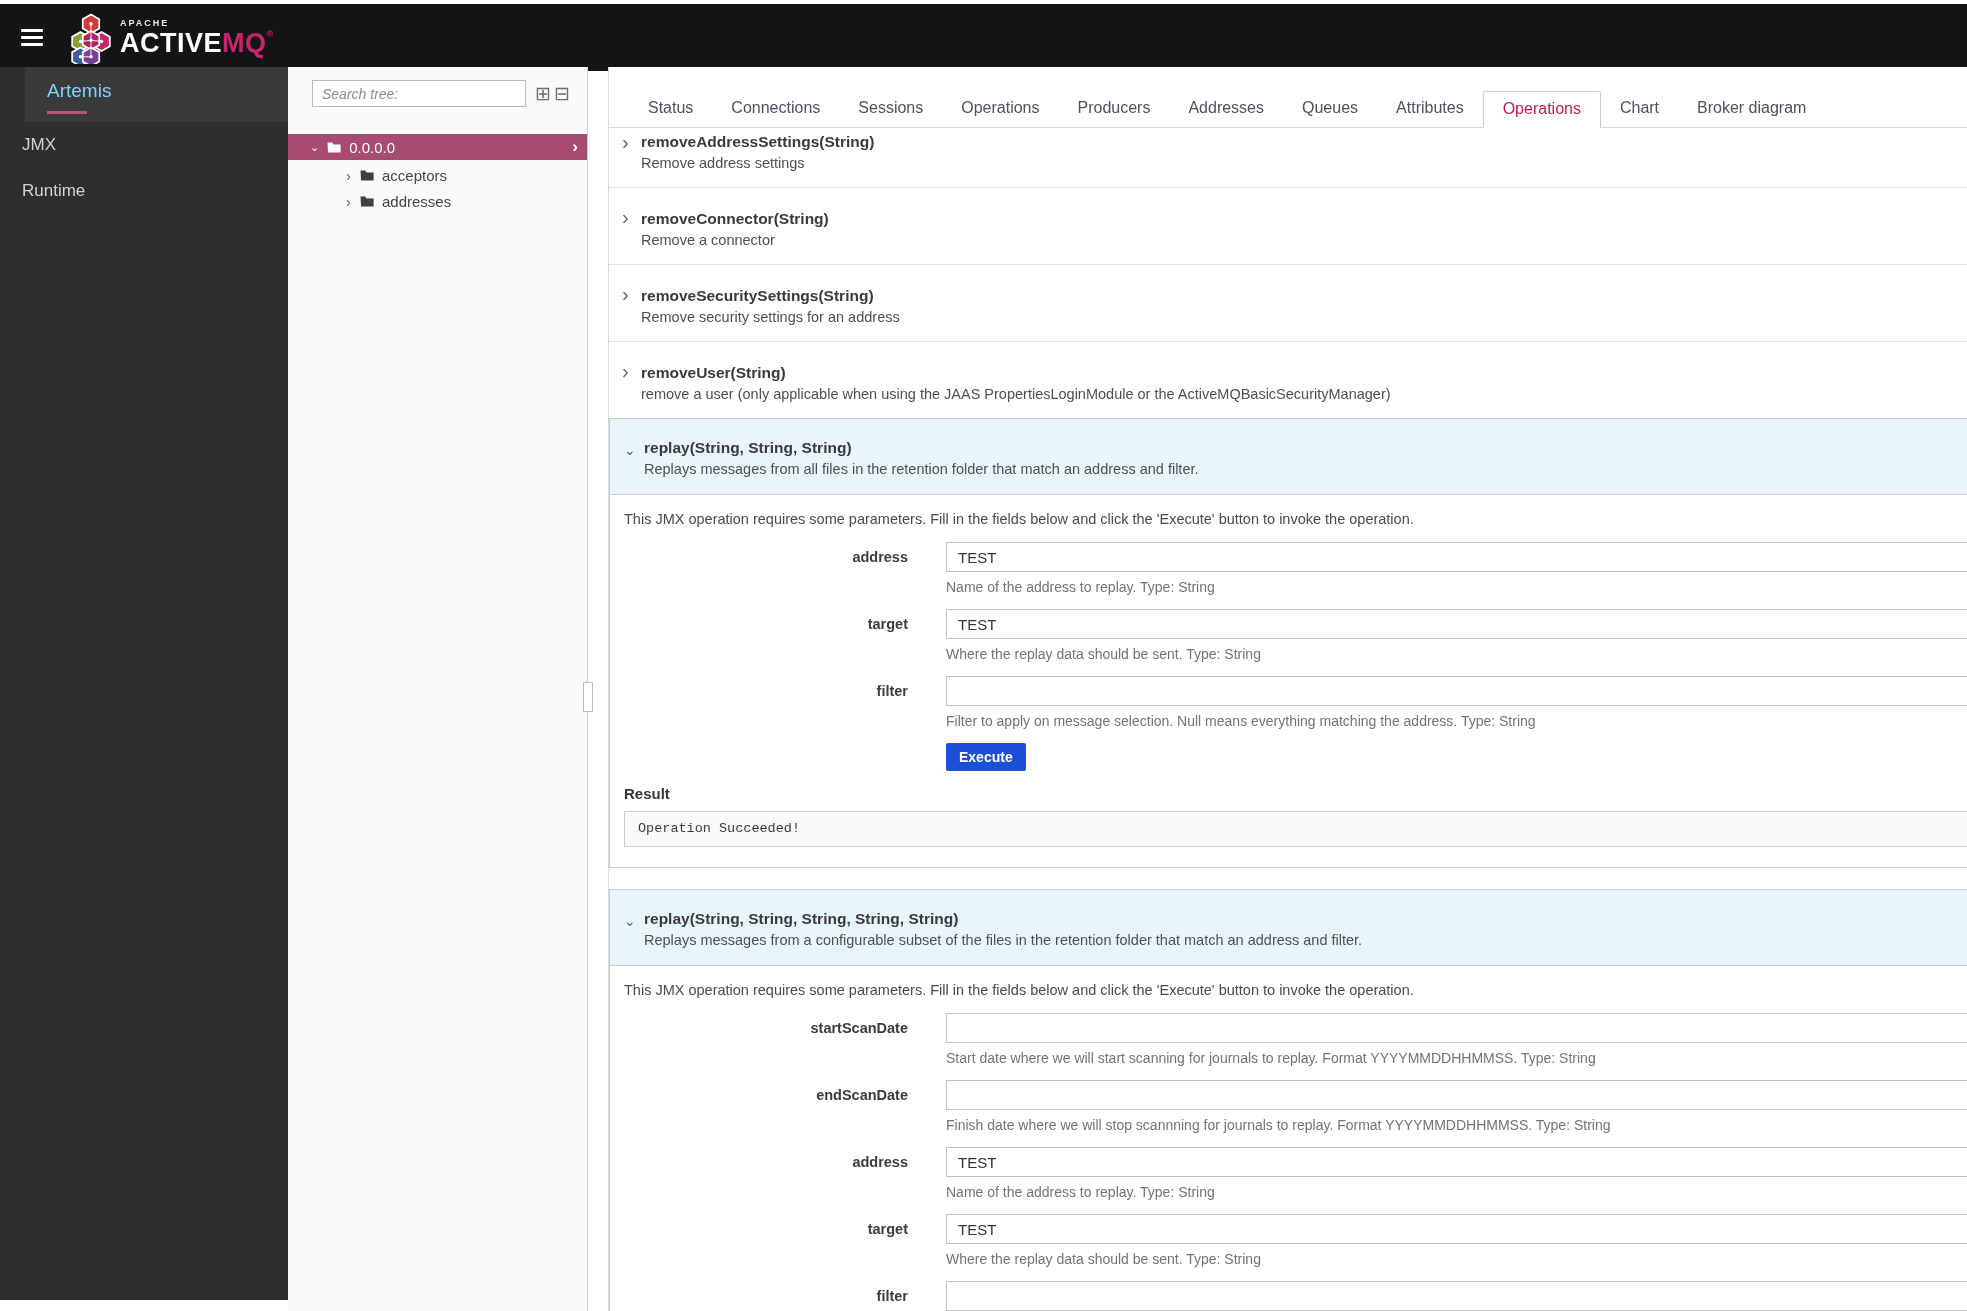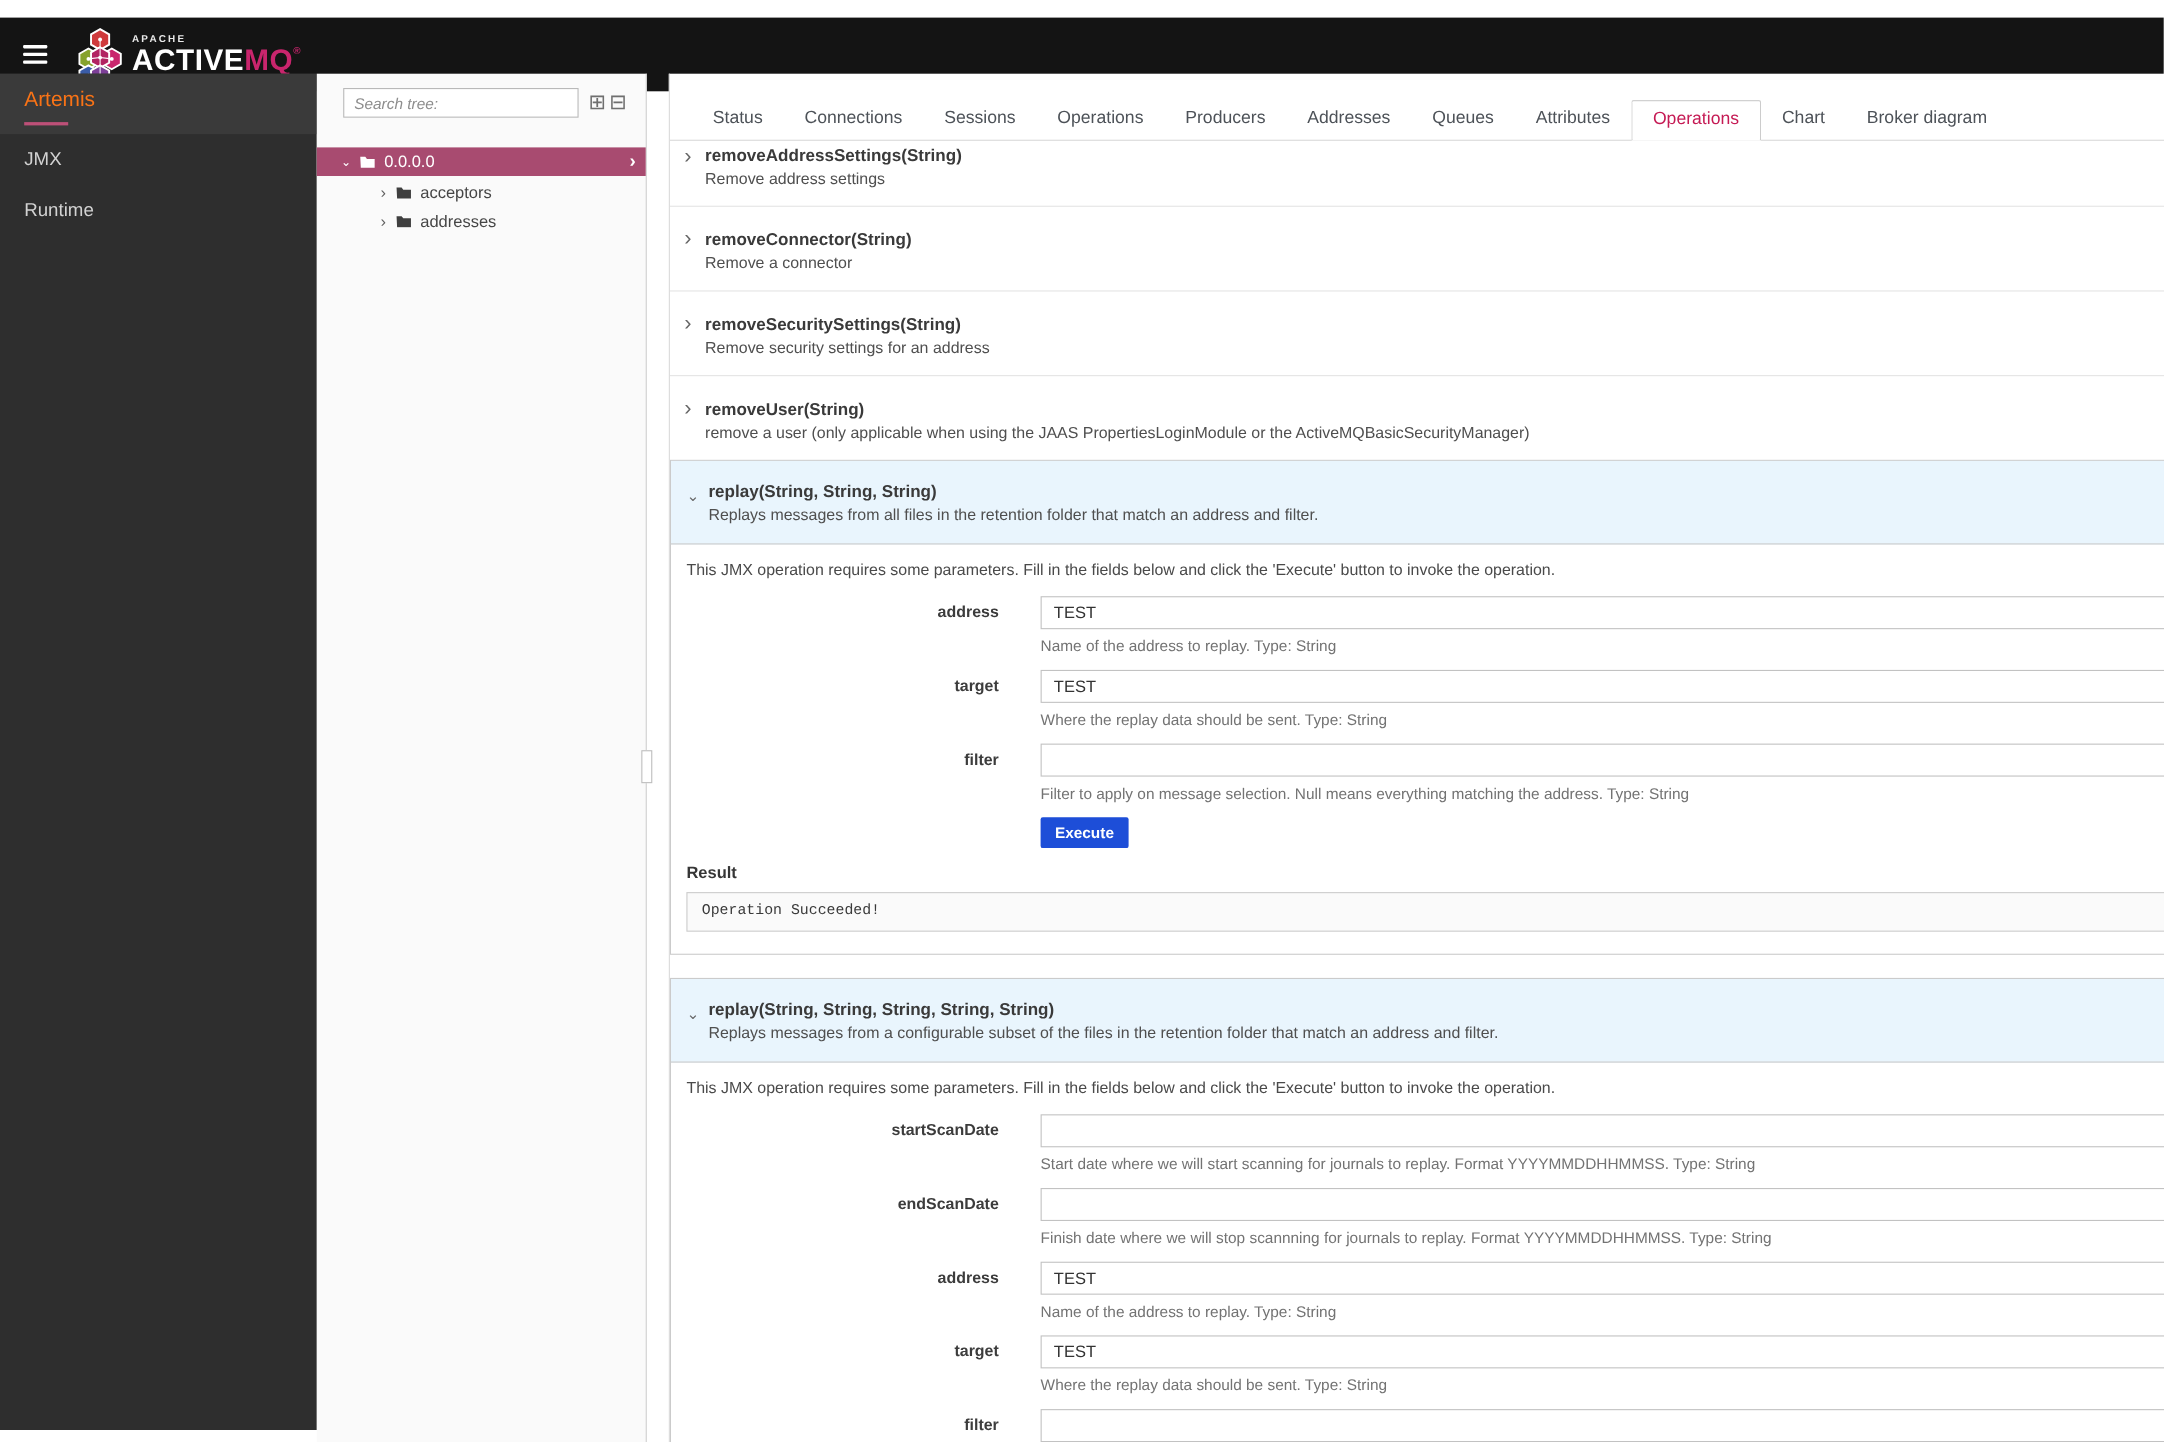--- a/index.html
+++ b/index.html
@@ -1,36 +1,36 @@
 <!DOCTYPE html>
 <html><head>
 <meta charset="utf-8">
 <style>
   * { margin:0; padding:0; box-sizing:border-box; }
   html,body { width:1967px; height:1311px; overflow:hidden; background:#fff;
     font-family:"Liberation Sans","DejaVu Sans",sans-serif; }
 
   
-  .topbar { position:absolute; left:0; top:16px; width:100%; height:67px; background:#141414;
+  .topbar { position:absolute; left:0; top:4px; width:100%; height:67px; background:#141414;
     display:flex; align-items:center; }
   .hamburger { margin-left:21px; width:22px; cursor:pointer; }
   .hamburger span { display:block; width:22px; height:3px; background:#fff; border-radius:1px; margin:4px 0; }
   .brand { display:flex; align-items:center; margin-left:28px; }
   .brand svg { display:block; }
   .brand-text { margin-left:9px; line-height:1; }
   .brand-apache { font-size:9px; letter-spacing:2px; color:#e9e9e9; font-weight:700; }
   .brand-main { font-size:27px; font-weight:700; letter-spacing:.5px; margin-top:2px; }
   .brand-active { color:#fff; }
   .brand-mq { color:#c9256d; }
   .brand-reg { font-size:9px; color:#c9256d; vertical-align:top; }
 
   
   .sidebar { position:absolute; left:0; top:67px; width:288px; height:1233px; background:#2e2e2e; }
   .side-item { padding:13px 0 13px 22px; font-size:17px; color:#d2d2d2; cursor:pointer; position:relative; }
-  .side-item.active { font-size:19px; color:#f97316; background:#3a3a3a; padding-bottom:20px; }
+  .side-item.active { font-size:19px; color:#7dd3fc; background:#3a3a3a; padding-bottom:20px;margin-left:25px; }
   .side-item.active::after { content:""; position:absolute; left:22px; bottom:8px; width:40px; height:3px; background:#bd5078; }
 
   
   .treepanel { position:absolute; left:288px; top:67px; width:300px; height:1244px;
     background:#fafafa; border-right:1px solid #cfcfcf; }
   .tree-toolbar { padding:13px 0 0 24px; display:flex; align-items:center; }
   .search-input { width:214px; height:27px; border:1px solid #b9b9b9; background:#fff;
     padding:0 9px; font-size:14px; color:#444; font-family:inherit; }
   .search-input::placeholder { font-style:italic; color:#8d8d8d; }
   .tree-btn { margin-left:9px; background:none; border:none; font-size:19px; color:#6f6f6f;

